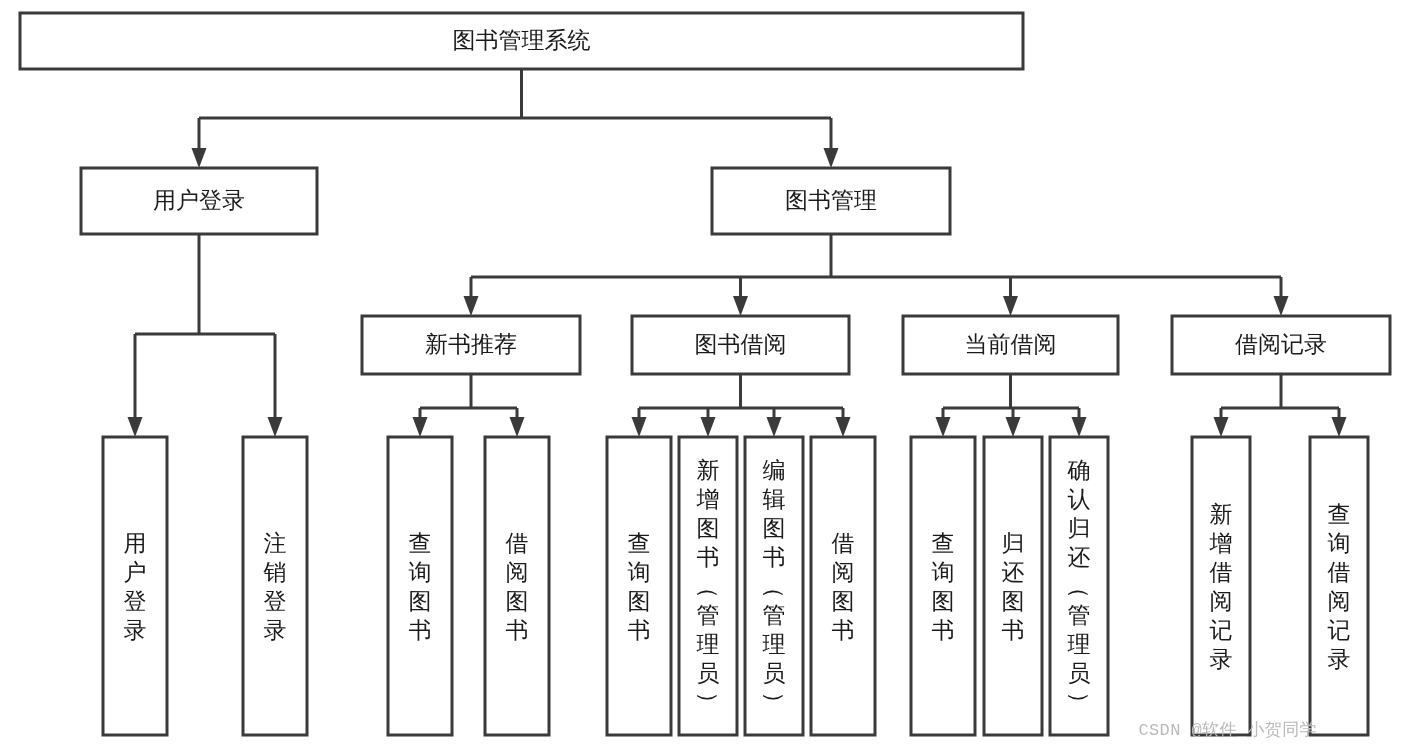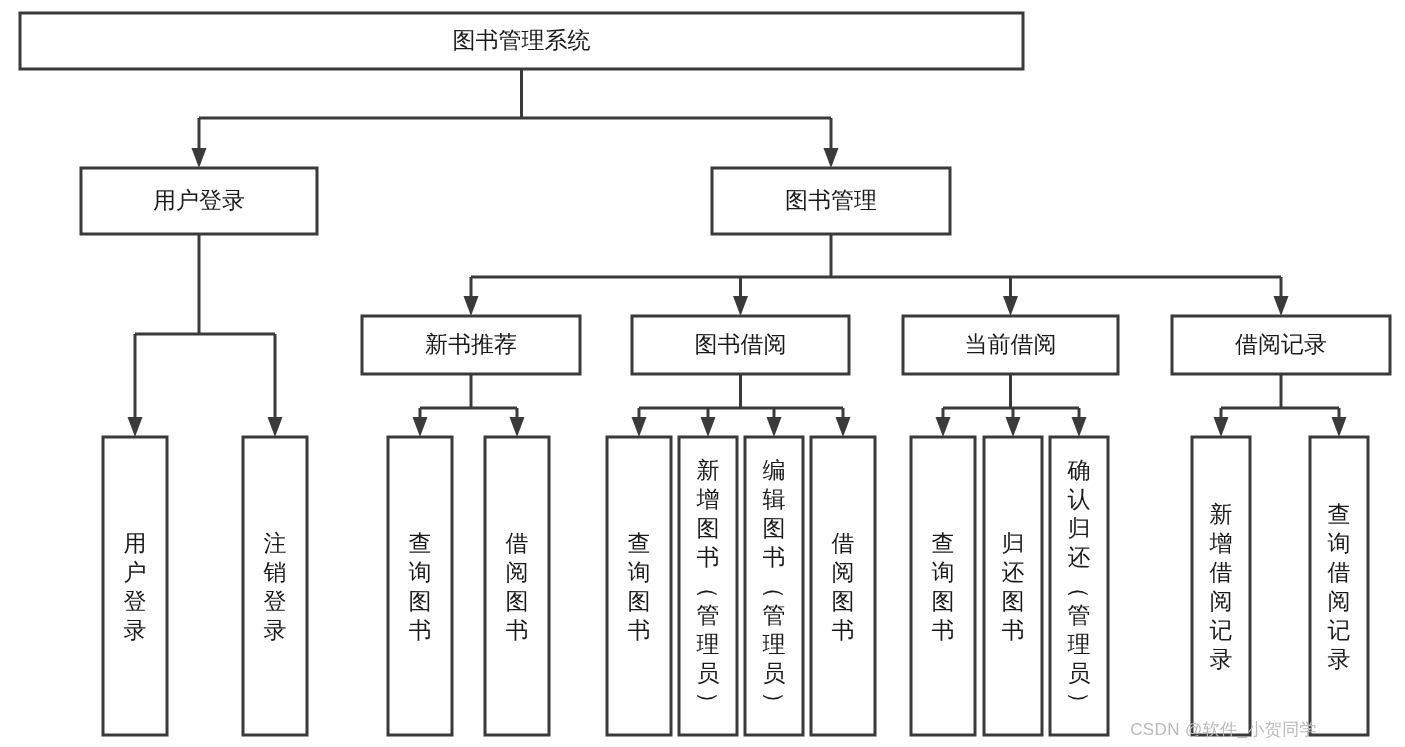--- a/index.html
+++ b/index.html
@@ -54,21 +54,21 @@
   .node-label-v {
     font-family: "Liberation Sans", "DejaVu Sans", sans-serif;
     font-size: 23px;
     fill: #1a1a1a;
     text-anchor: middle;
   }
   .watermark {
     position: absolute;
     right: 8px;
     bottom: 6px;
-    font-family: Liberation Sans, sans-serif;
+    font-family: Liberation Mono, monospace;
     font-size: 17px;
     color: #b9b9b9;
     letter-spacing: 0.4px;
     white-space: nowrap;
     user-select: none;
   }
 </style>
 </head>
 <body>
 

